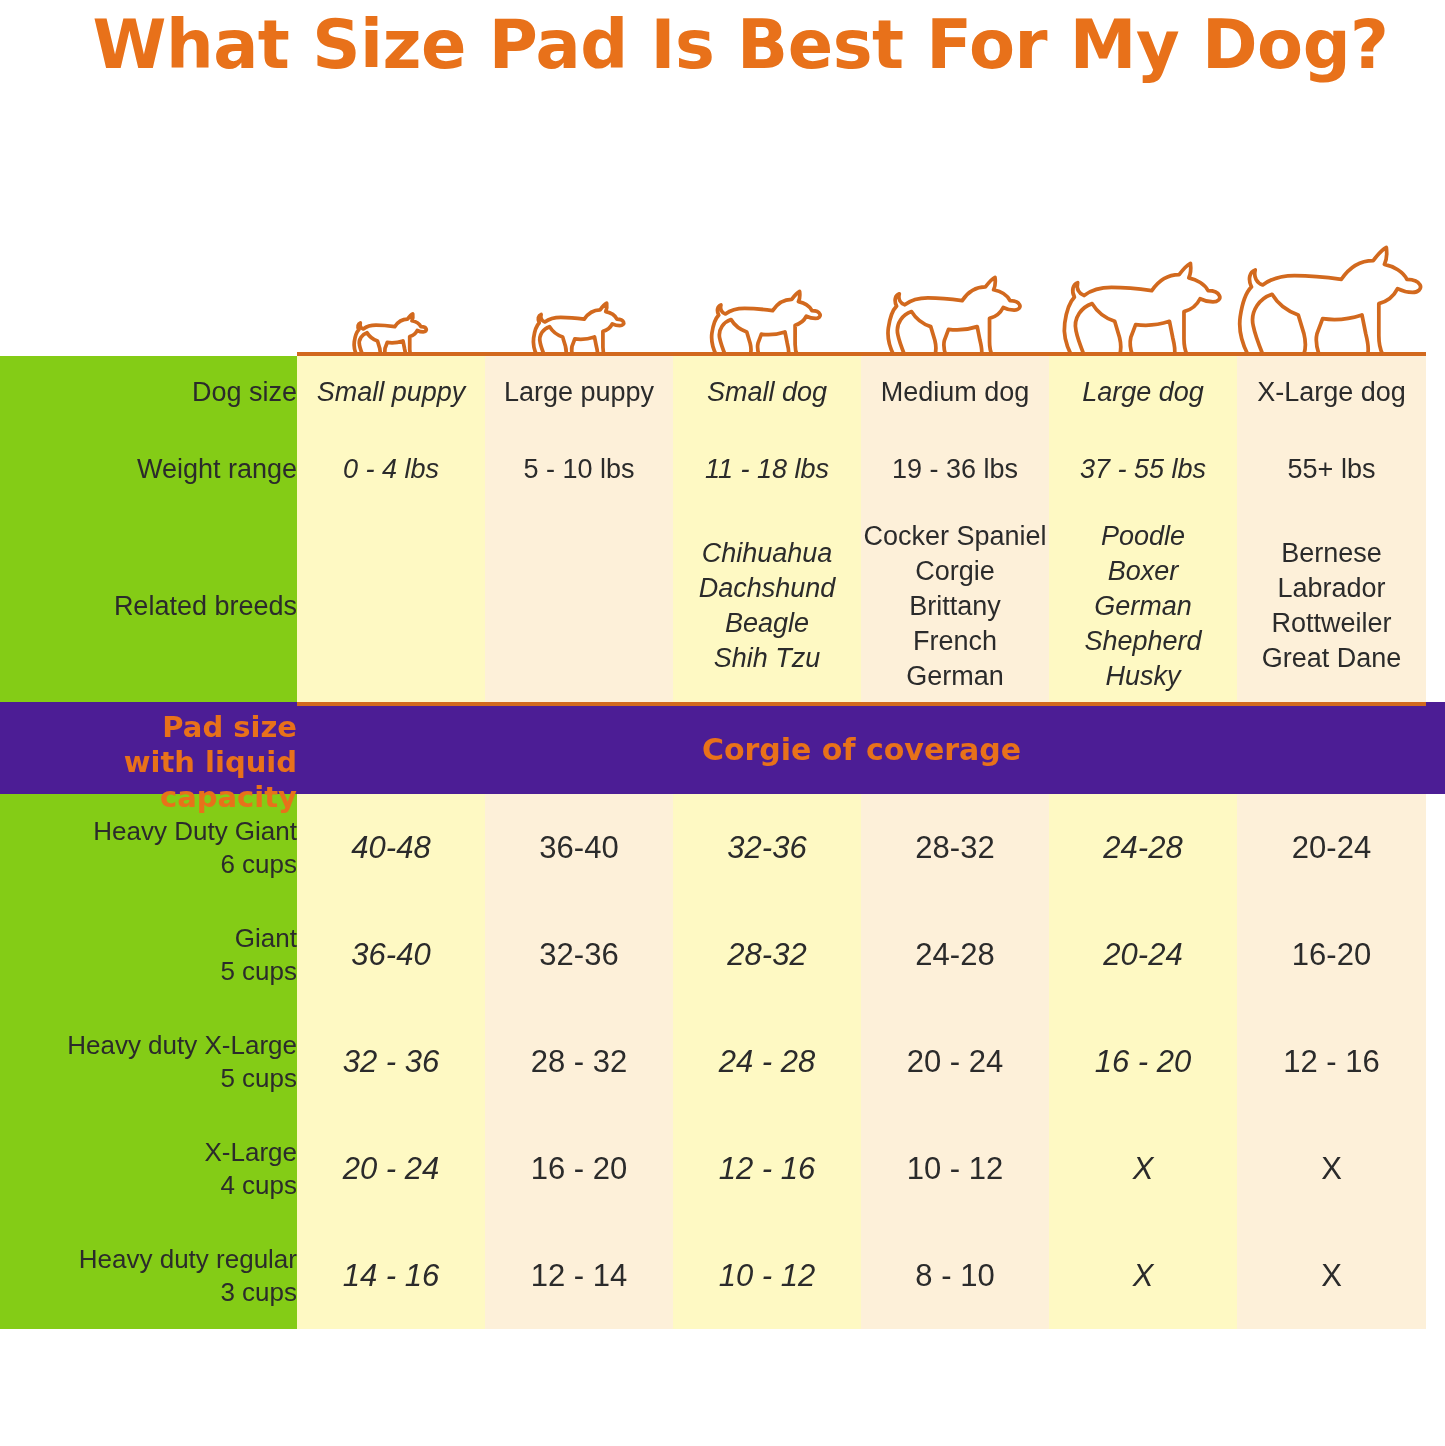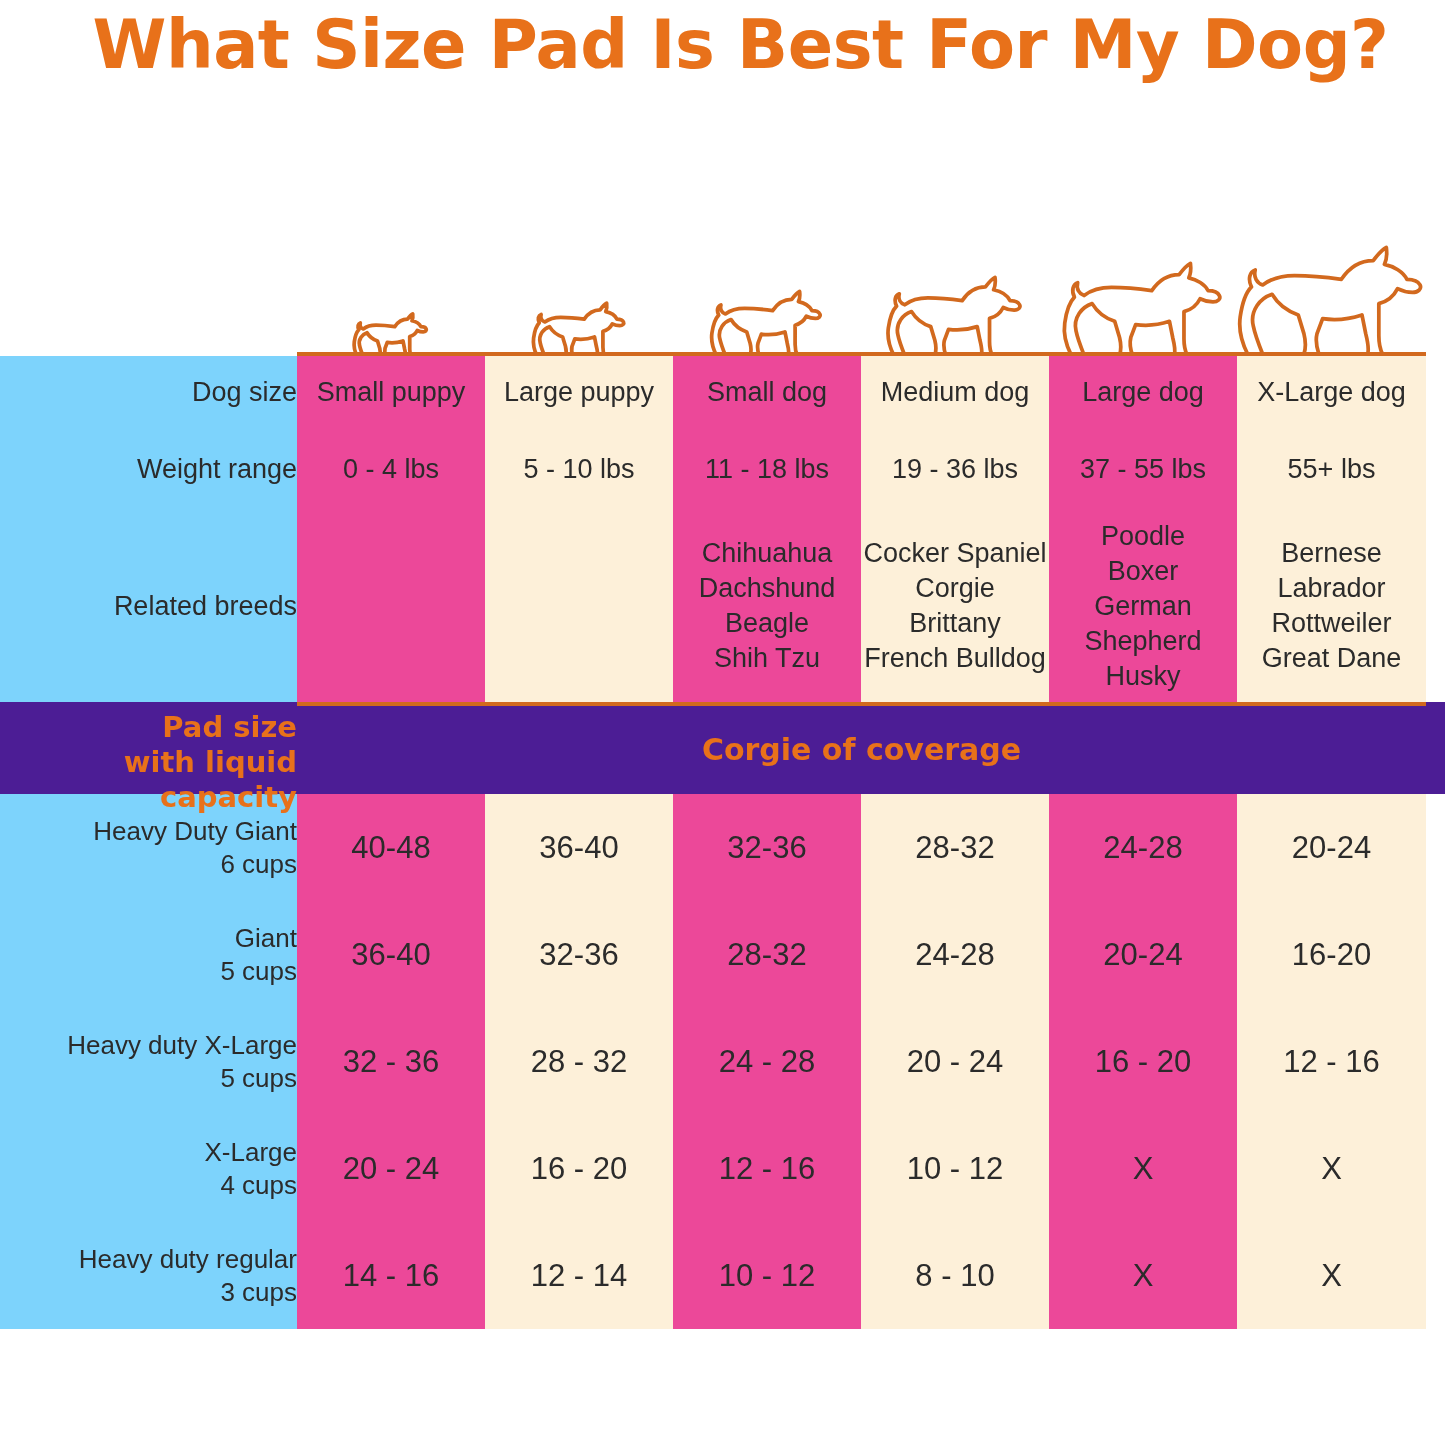--- a/index.html
+++ b/index.html
@@ -55,35 +55,35 @@
     table-layout: fixed;
   }
   table.main td { padding: 0; vertical-align: middle; }
 
   .lbl {
     text-align: right;
     padding-right: 30px;
     color: #2b2b2b;
     font-size: 27px;
     line-height: 33px;
-    background: #7dd3fc;
+    background: #84cc16;
     font-family: "Liberation Sans", sans-serif;
   }
   .lbl.two { font-size: 26px; }
 
   .cell {
     text-align: center;
     color: #2b2b2b;
     font-size: 27px;
     line-height: 35px;
     font-family: "Liberation Sans", sans-serif;
   }
   .cell.big { font-size: 31px; }
 
-  .colA { background: #ec4899; }
+  .colA { background: #fef9c3; font-style: italic; }
   .colB { background: #fdf0d9; }
 
   
   .orangerule {
     position: absolute;
     left: 297px;
     width: 1129px;
     height: 4px;
     background: #d2691e;
   }
@@ -198,21 +198,21 @@
             <td class="cell colA">
               <div>Chihuahua</div>
               <div>Dachshund</div>
               <div>Beagle</div>
               <div>Shih Tzu</div>
             </td>
             <td class="cell colB">
               <div>Cocker Spaniel</div>
               <div>Corgie</div>
               <div>Brittany</div>
-              <div>French Bulldog</div>
+              <div>French German</div>
             </td>
             <td class="cell colA">
               <div>Poodle</div>
               <div>Boxer</div>
               <div>German</div>
               <div>Shepherd</div>
               <div>Husky</div>
             </td>
             <td class="cell colB">
               <div>Bernese</div>

